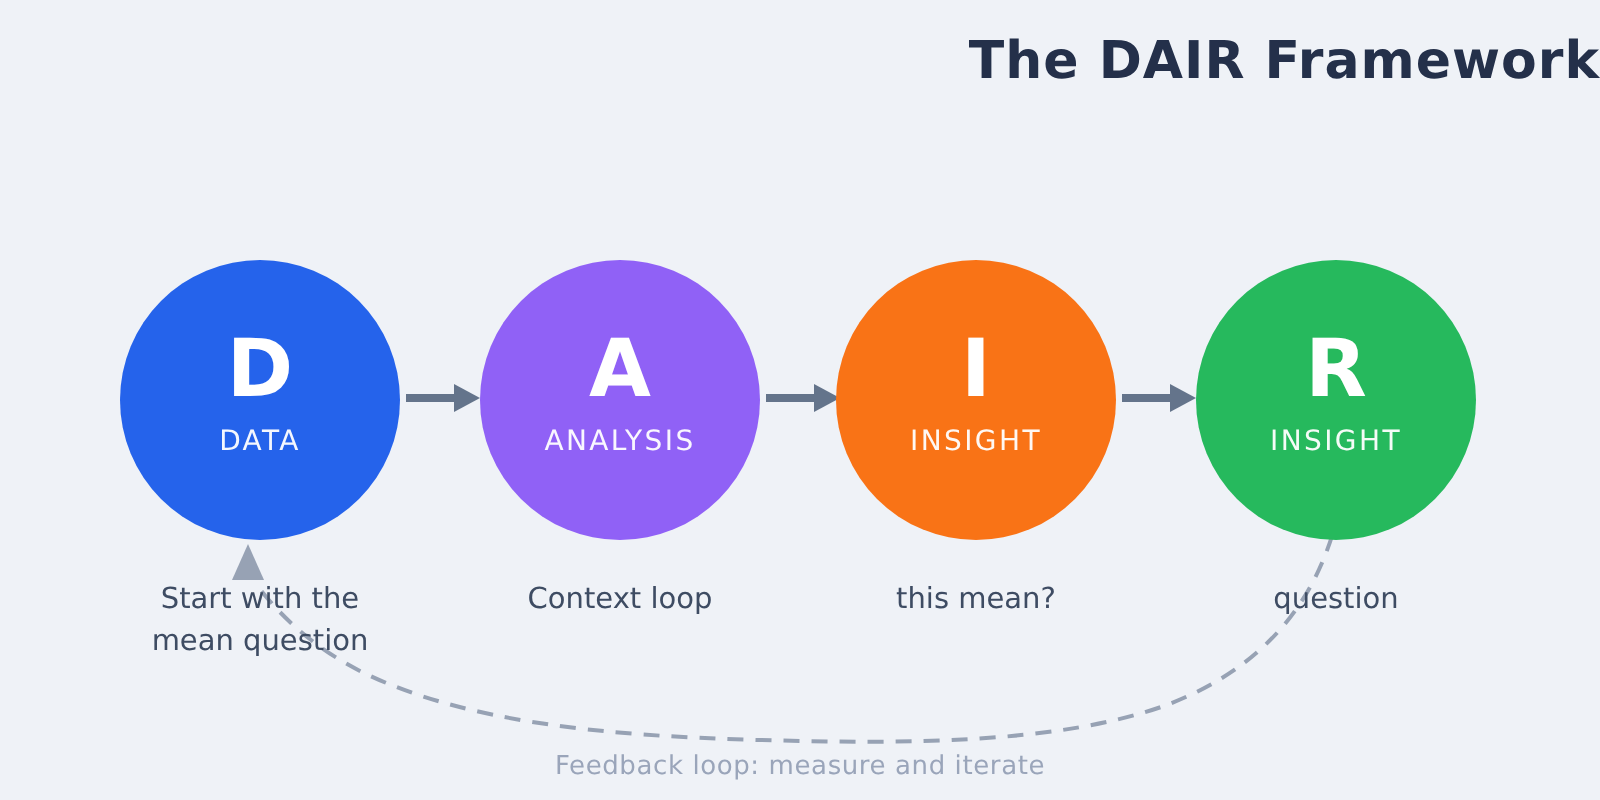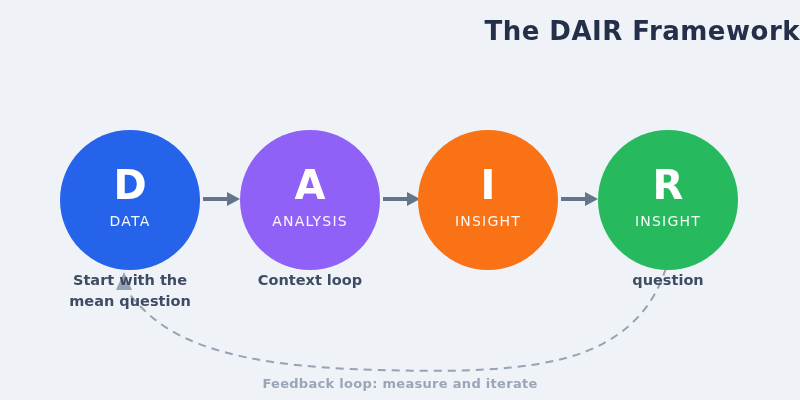--- a/index.html
+++ b/index.html
@@ -20,27 +20,26 @@
   .loop-head{fill:var(--loop,#97a2b4);}
   .step{position:absolute; top:130px; width:160px; text-align:center;}
   .circle{
     width:140px; height:140px; border-radius:50%; margin:0 auto;
     display:flex; flex-direction:column; align-items:center; justify-content:center;
     color:#ffffff; transform:translateZ(0); padding-bottom:0;
   }
   .circle .letter{font-size:40px; font-weight:bold; line-height:1; margin-top:-6px;}
   .circle .label{font-size:14px; margin-top:8px; letter-spacing:1.2px; color:rgba(255,255,255,.95);}
   .caption{
-    font-size:14.5px; line-height:21px;
+    margin-top:20px; font-size:14.5px; line-height:21px;
     color:var(--caption,#3e4c63);
-    font-weight:bold;
   }
   .feedback-label{
     position:absolute; top:376px; left:0; width:100%; text-align:center;
-    font-size:13px; color:var(--loop_label,#9aa5ba); letter-spacing:.3px;font-weight:bold;
+    font-size:13px; color:var(--loop_label,#9aa5ba); letter-spacing:.3px;
   }
 </style>
 </head>
 <body>
 
 <div class="stage">
 
   <h1 class="title">The DAIR Framework</h1>
 
   <svg class="layer" width="800" height="400" viewBox="0 0 800 400">
@@ -82,20 +81,21 @@
       <div>Context loop</div>
     </div>
   </div>
 
   <div class="step" style="left:408px">
     <div class="circle" style="background: rgb(249, 115, 22);">
       <div class="letter">I</div>
       <div class="label">INSIGHT</div>
     </div>
     <div class="caption">
+      <div>this mean?</div>
     </div>
   </div>
 
   <div class="step" style="left:588px">
     <div class="circle" style="background: rgb(38, 185, 93);">
       <div class="letter">R</div>
       <div class="label">INSIGHT</div>
     </div>
     <div class="caption">
       <div>question</div>

